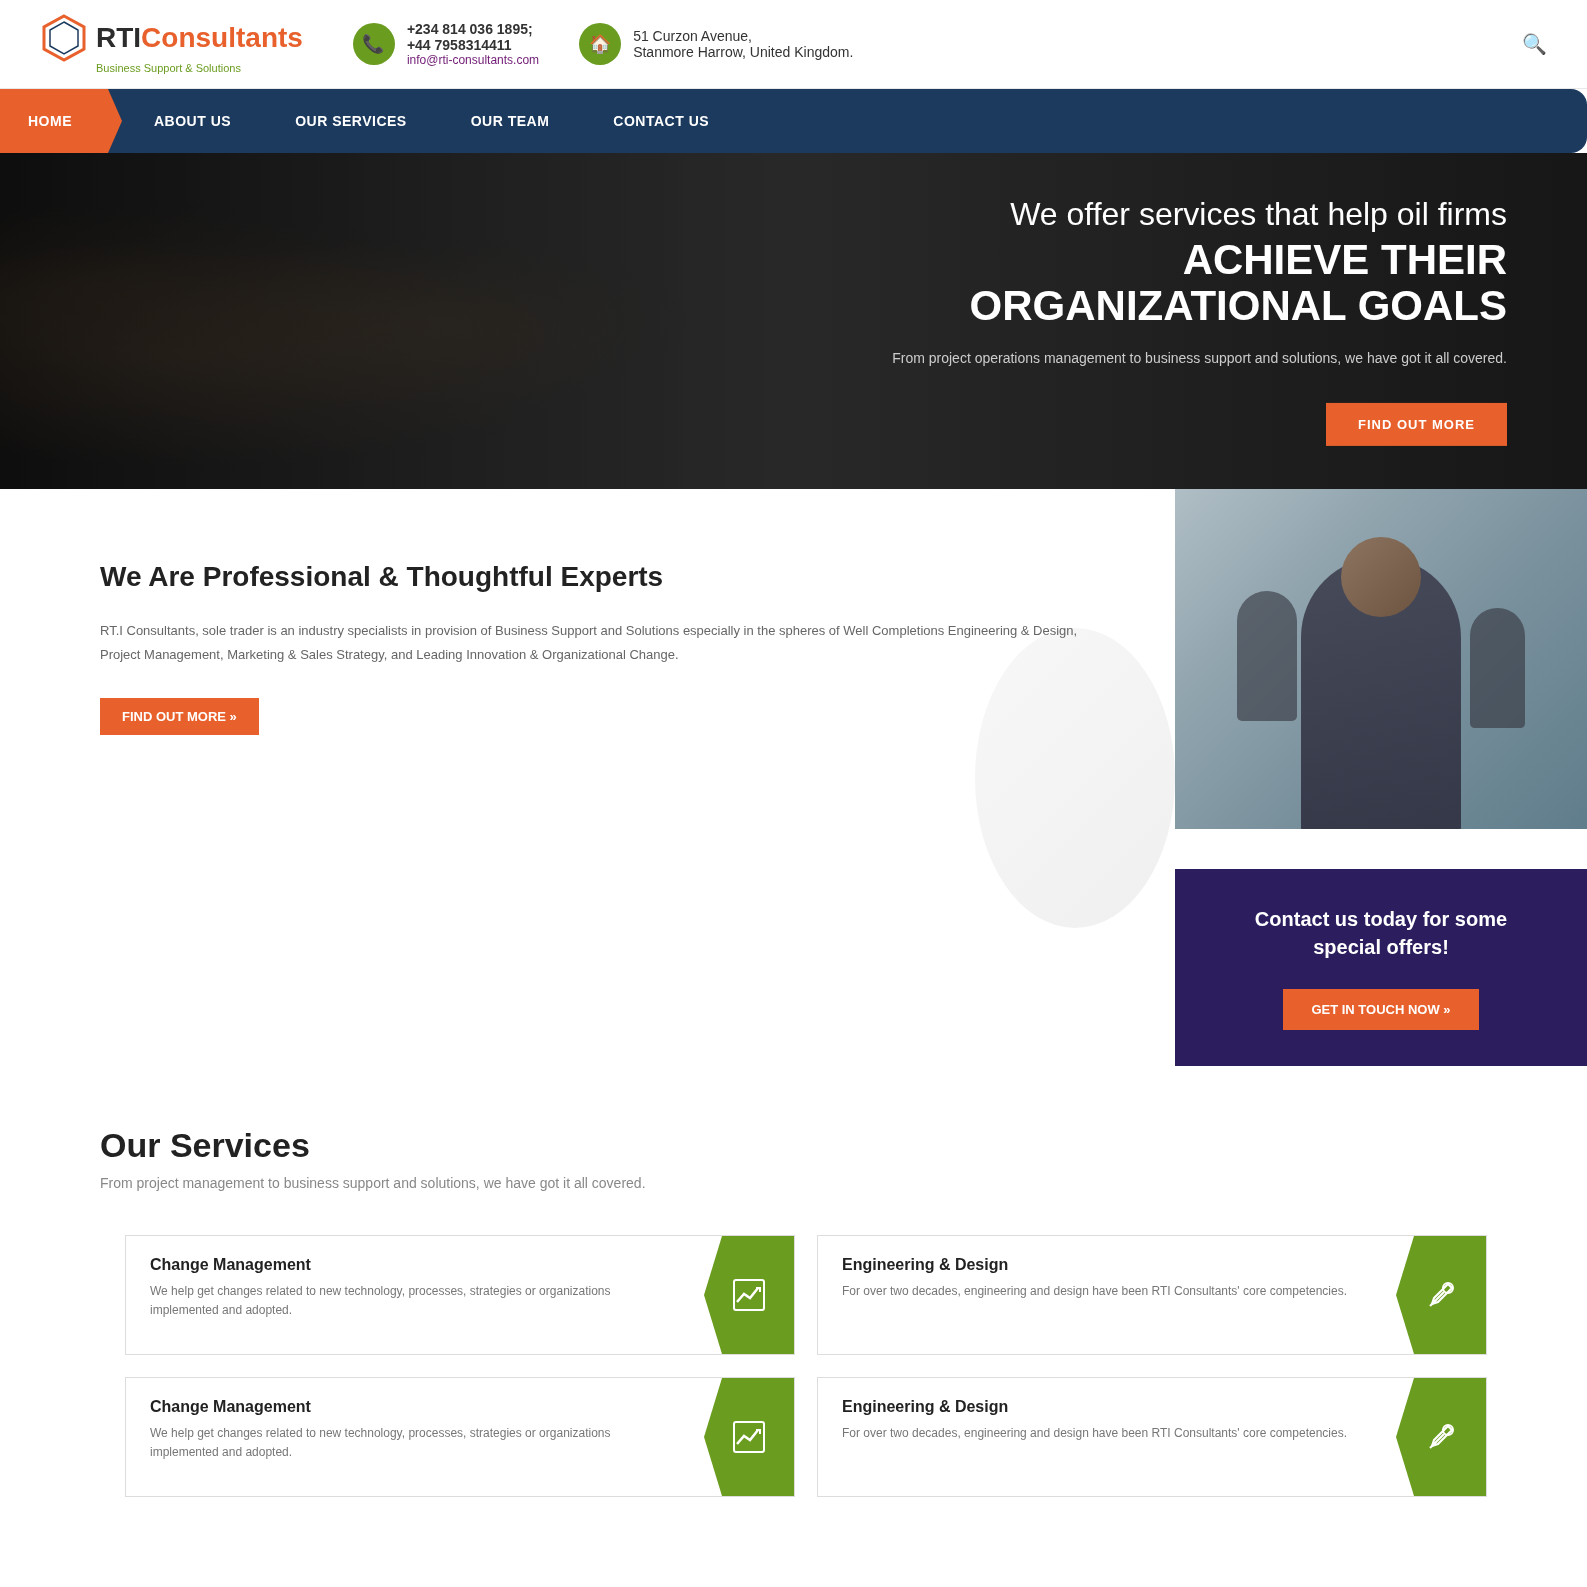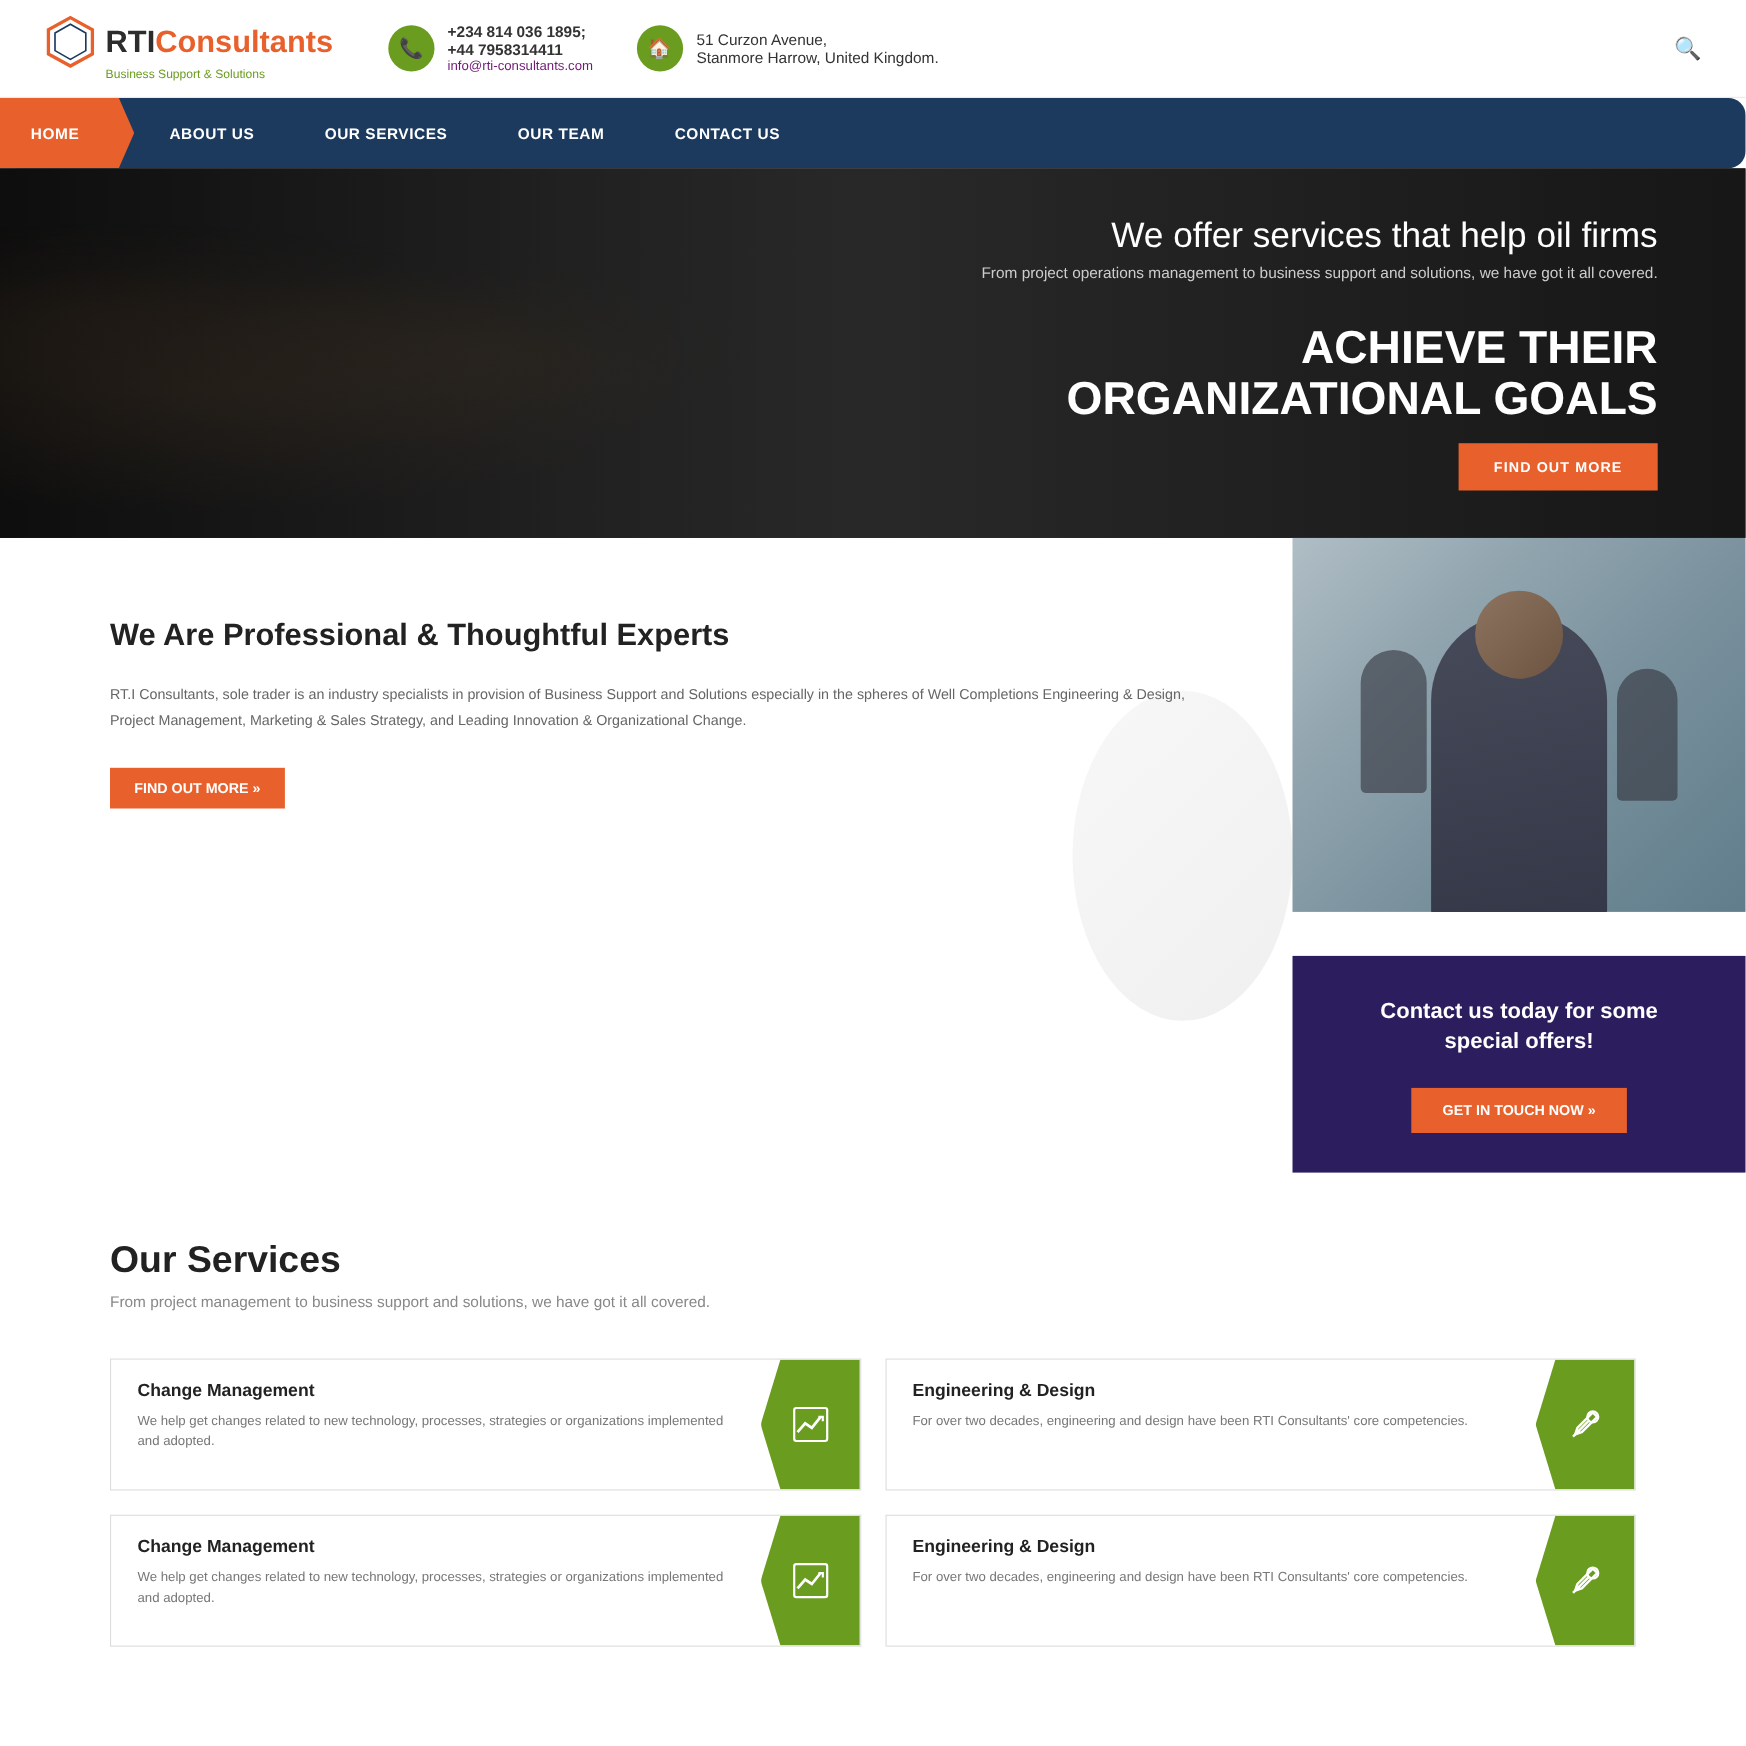--- a/index.html
+++ b/index.html
@@ -64,22 +64,22 @@
 
 <section style="position:relative; height:336px; overflow:hidden; background:#2a2a2a;">
 
   <div style="position:absolute; inset:0; background: linear-gradient(to right, #1a1a1a 0%, #3a3a3a 30%, #4a4a4a 50%, #2a2a2a 100%); z-index:0;"></div>
 
   <div style="position:absolute; left:0; top:0; width:60%; height:100%; z-index:1; background: radial-gradient(ellipse at 20% 60%, rgba(120,90,60,0.4) 0%, transparent 40%), radial-gradient(ellipse at 45% 50%, rgba(100,80,50,0.3) 0%, transparent 35%), radial-gradient(ellipse at 10% 40%, rgba(80,60,40,0.4) 0%, transparent 30%); opacity:0.8;"></div>
   <div style="position:absolute; inset:0; background:rgba(0,0,0,0.45); z-index:2;"></div>
 
   <div style="position:absolute; right:80px; top:50%; transform:translateY(-50%); z-index:3; max-width:680px; text-align:right;">
     <div style="font-size:32px; color:white; font-weight:normal; margin-bottom:4px;">We offer services that help oil firms</div>
+    <div style="font-size:42px; color:white; font-weight:900; text-transform:uppercase; margin-bottom:18px; line-height:1.1;">ACHIEVE THEIR ORGANIZATIONAL GOALS</div>
     <div style="font-size:14px; color:#cccccc; margin-bottom:32px; line-height:1.7;">From project operations management to business support and solutions, we have got it all covered.</div>
-    <div style="font-size:42px; color:white; font-weight:900; text-transform:uppercase; margin-bottom:18px; line-height:1.1;">ACHIEVE THEIR ORGANIZATIONAL GOALS</div>
     <button style="background:#e8612c; color:white; border:none; padding:14px 32px; font-size:13px; font-weight:bold; cursor:pointer; letter-spacing:1px;">FIND OUT MORE</button>
   </div>
 </section>
 
 <section style="display:flex; align-items:stretch;">
 
   <div style="flex:1; padding:70px 60px 70px 100px; position:relative;">
     
     <div style="position:absolute; right:0; top:50%; transform:translateY(-50%); width:200px; height:300px; background:linear-gradient(135deg, #f0f0f0 0%, #e0e0e0 100%); border-radius:50%; opacity:0.5; z-index:0;"></div>
     <h2 style="font-size:28px; font-weight:bold; color:#222; margin-bottom:24px; line-height:1.3; position:relative; z-index:1;">We Are Professional &amp; Thoughtful Experts</h2>
@@ -102,21 +102,21 @@
       <h3 style="font-size:20px; font-weight:bold; color:white; margin-bottom:28px; line-height:1.4;">Contact us today for some special offers!</h3>
       <button style="background:#e8612c; color:white; border:none; padding:13px 28px; font-size:13px; font-weight:bold; cursor:pointer;">GET IN TOUCH NOW »</button>
     </div>
   </div>
 </section>
 
 <section style="padding:60px 100px 40px 100px; background:#fff;">
   <h2 style="font-size:34px; font-weight:bold; color:#222; margin-bottom:10px;">Our Services</h2>
   <p style="font-size:14px; color:#888; margin-bottom:44px;">From project management to business support and solutions, we have got it all covered.</p>
 
-  <div style="display:grid; grid-template-columns:1fr 1fr; gap:22px;">
+  <div style="display:grid; grid-template-columns:1fr 1fr; gap:22px;margin-left:25px;">
 
     <div style="border:1.5px solid #ddd; display:flex; align-items:stretch; height:120px; cursor:pointer;">
       <div style="padding:20px 24px; flex:1;">
         <div style="font-size:16px; font-weight:bold; color:#222; margin-bottom:8px;">Change Management</div>
         <div style="font-size:12px; color:#777; line-height:1.6;">We help get changes related to new technology, processes, strategies or organizations implemented and adopted.</div>
       </div>
       <div style="width:90px; background:#6a9c1f; display:flex; align-items:center; justify-content:center; clip-path:polygon(18px 0, 100% 0, 100% 100%, 18px 100%, 0 50%);">
         <svg width="34" height="34" viewBox="0 0 34 34" fill="none">
           <rect x="2" y="2" width="30" height="30" rx="2" stroke="white" stroke-width="2" fill="none"></rect>
           <polyline points="5,24 12,16 18,20 26,10" stroke="white" stroke-width="2.5" fill="none"></polyline>

